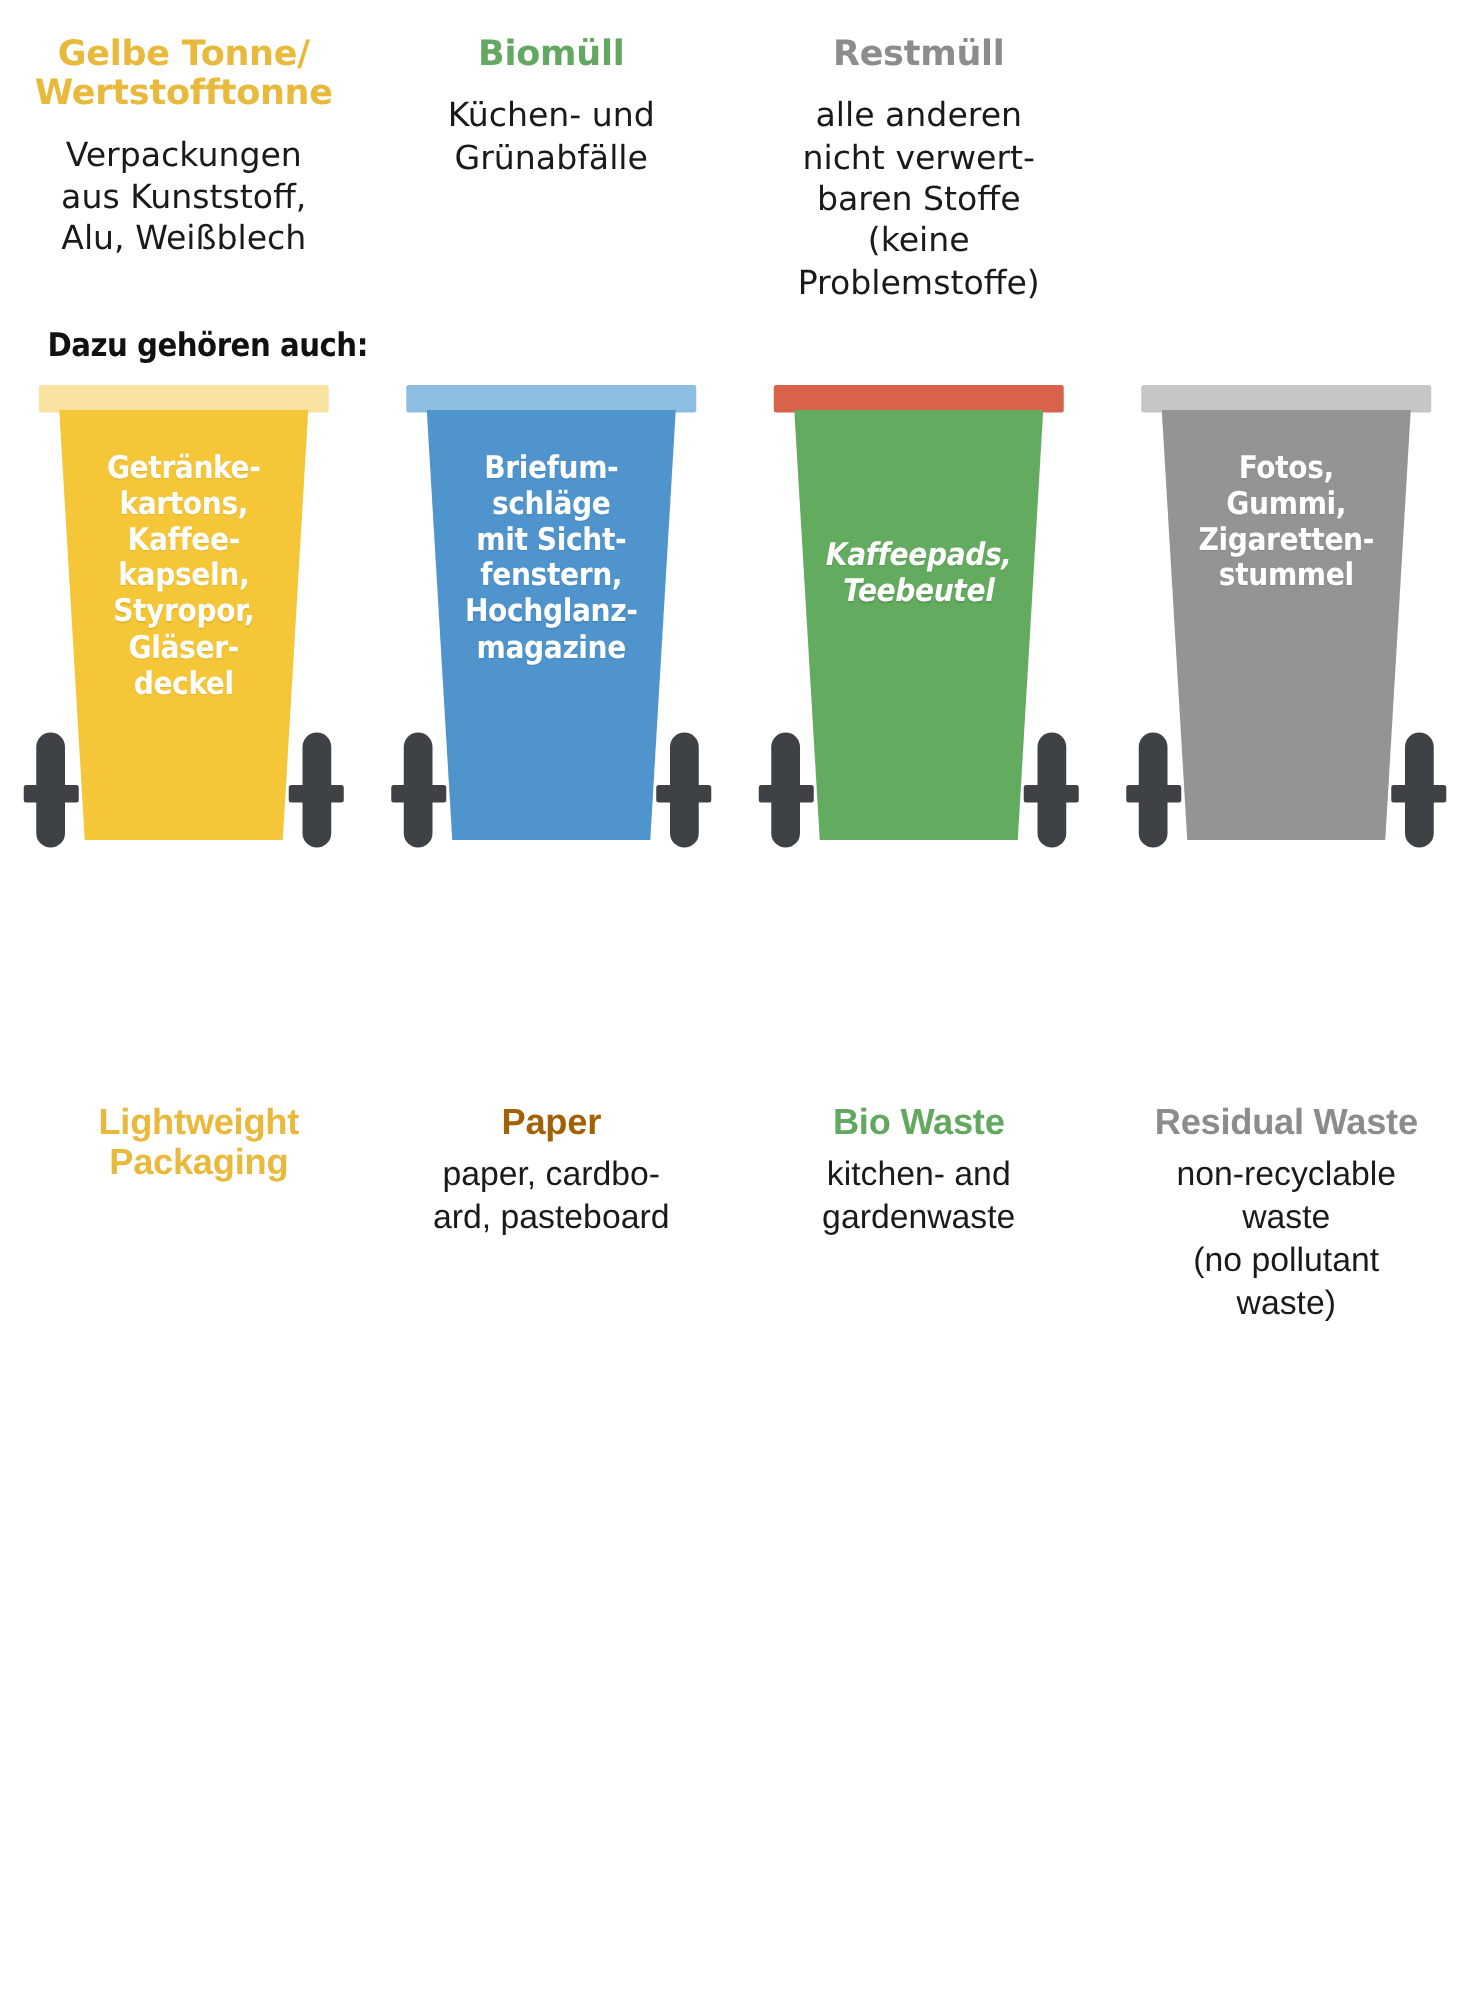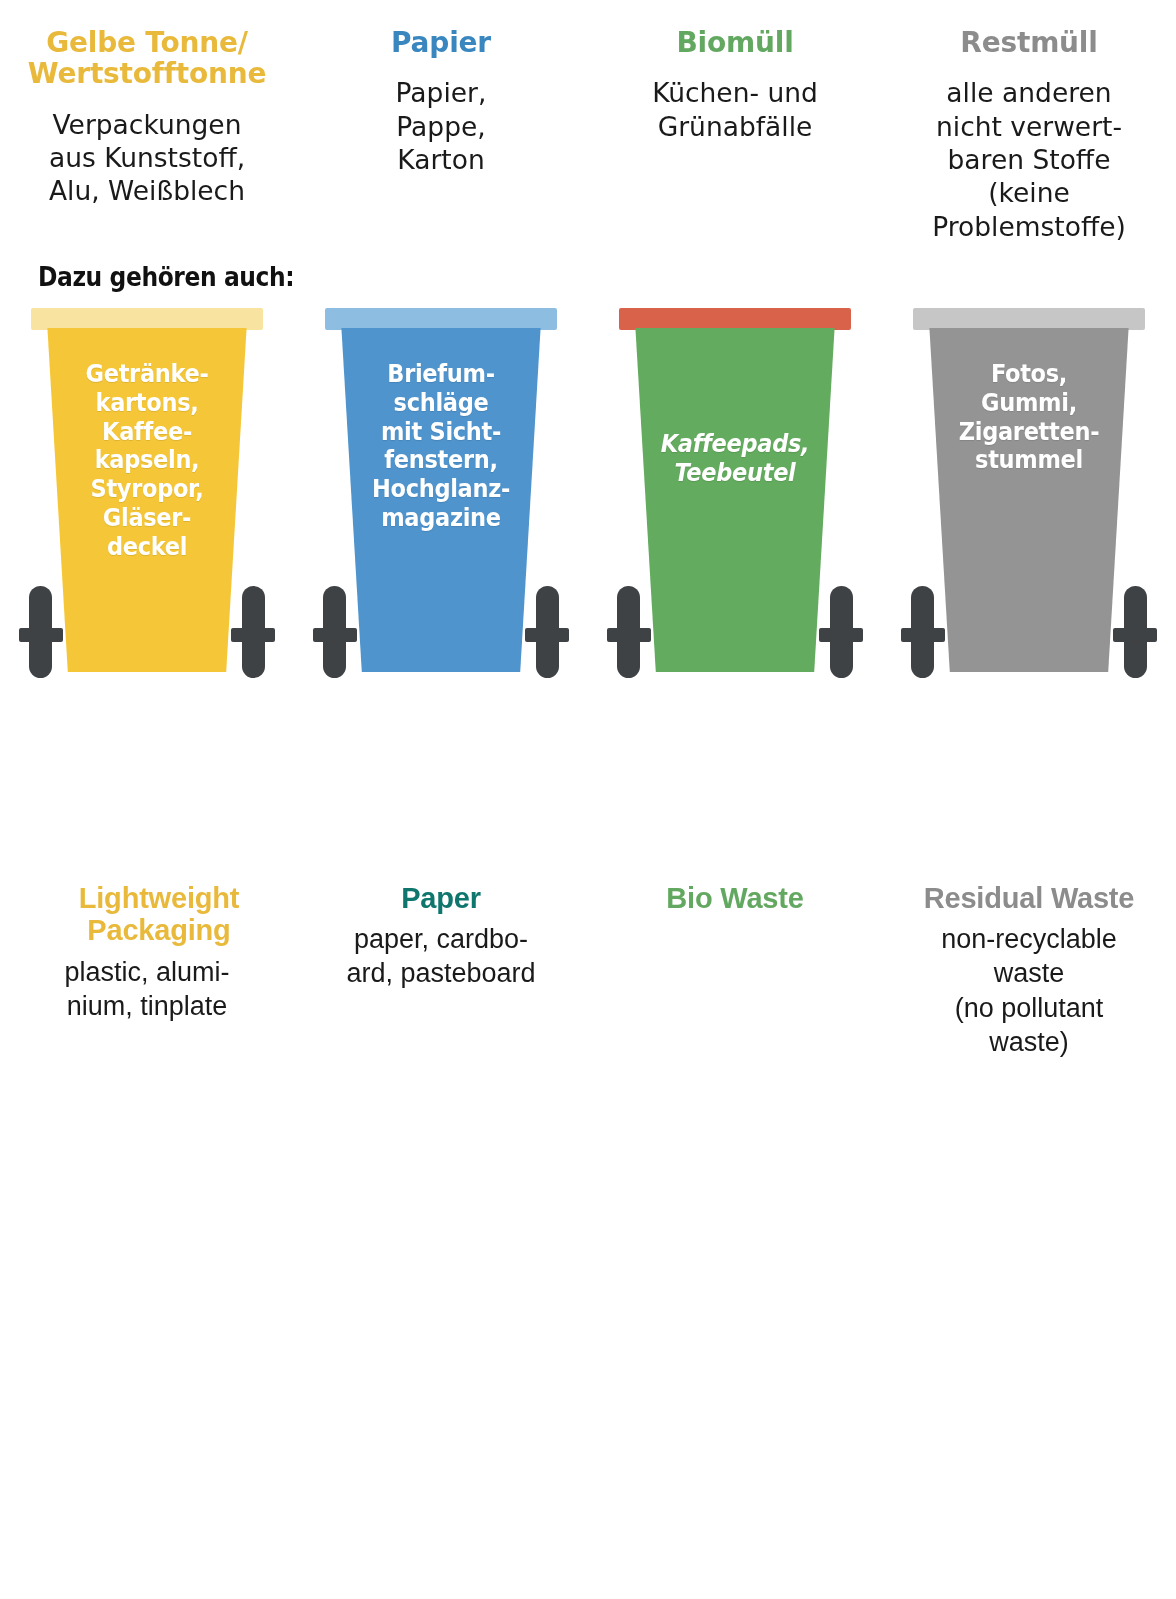--- a/index.html
+++ b/index.html
@@ -175,26 +175,20 @@
 
 <div class="section" id="section-de">
 
   <div class="cols">
     <div class="col">
       <div class="cat-title" style="color: rgb(232, 185, 59);">Gelbe Tonne/
 Wertstofftonne</div>
       <div class="cat-desc">Verpackungen
 aus Kunststoff,
 Alu, Weißblech</div>
-    </div>
-    <div class="col">
-      <div class="cat-title" style="color: rgb(58, 135, 191);">Papier</div>
-      <div class="cat-desc">Papier,
-Pappe,
-Karton</div>
     </div>
     <div class="col">
       <div class="cat-title" style="color: rgb(99, 168, 96);">Biomüll</div>
       <div class="cat-desc">Küchen- und
 Grünabfälle</div>
     </div>
     <div class="col">
       <div class="cat-title" style="color: rgb(140, 140, 140);">Restmüll</div>
       <div class="cat-desc">alle anderen
 nicht verwert-
@@ -268,30 +262,30 @@
     </div>
   </div>
 </div>
 
 <div class="section" id="section-en">
 
   <div class="cols">
     <div class="col">
       <div class="cat-title" style="color: rgb(232, 185, 59); margin-left: 24px;">Lightweight
 Packaging</div>
-      <div class="cat-desc">plastic, alumi-
-nium, tinplate</div>
-    </div>
-    <div class="col">
-      <div class="cat-title" style="color: #0f766e;">Paper</div>
+    </div>
+    <div class="col">
+      <div class="cat-title" style="color: #a16207;">Paper</div>
       <div class="cat-desc">paper, cardbo-
 ard, pasteboard</div>
     </div>
     <div class="col">
       <div class="cat-title" style="color: rgb(99, 168, 96);">Bio Waste</div>
+      <div class="cat-desc">kitchen- and
+gardenwaste</div>
     </div>
     <div class="col">
       <div class="cat-title" style="color: rgb(140, 140, 140);">Residual
 Waste</div>
       <div class="cat-desc">non-recyclable
 waste
 (no pollutant
 waste)</div>
     </div>
   </div>

